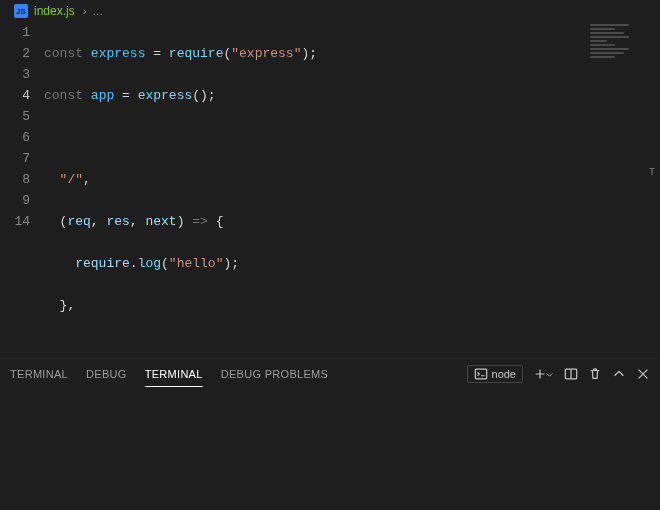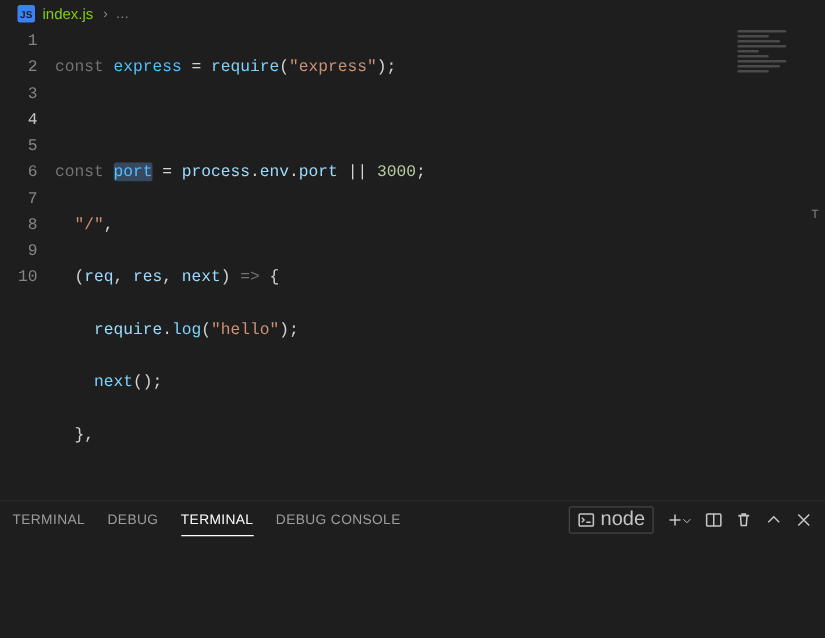--- a/index.html
+++ b/index.html
@@ -128,21 +128,21 @@
       color: #c5c5c5;
       font-size: 12px;
     }
     .panel-actions .act { cursor: pointer; display: flex; align-items: center; }
     .shell-select {
       display: flex;
       align-items: center;
       gap: 4px;
       border: 1px solid #454545;
       padding: 1px 6px;
-      font-size: 16px;
+      font-size: 11px;
       border-radius: 2px;
       justify-content: flex-end;
     }
     svg.icon { width: 14px; height: 14px; stroke: #c5c5c5; fill: none; stroke-width: 1.4; }
   </style>
 </head>
 <body>
 
 <div class="tab-bar">
   <span class="tab-icon">JS</span>
@@ -155,30 +155,29 @@
   <div class="gutter">
     <div>1</div>
     <div>2</div>
     <div>3</div>
     <div class="active">4</div>
     <div>5</div>
     <div>6</div>
     <div>7</div>
     <div>8</div>
     <div>9</div>
-    <div>10</div>
+    <div>14</div>
   </div>
   <div class="code">
 <div><span class="kw-const">const</span><span> </span><span class="var-const">express</span><span class="op"> = </span><span class="fn">require</span><span class="punct">(</span><span class="str">"express"</span><span class="punct">);</span></div>
+<div><span class="kw-const">const</span><span> </span><span class="var-const">app</span><span class="op"> = </span><span class="fn">express</span><span class="punct">();</span></div>
 <div><span></span>&nbsp;</div>
-<div><span class="kw-const">const</span><span> </span><span class="var-const hl-word">port</span><span class="op"> = </span><span class="var-local">process</span><span class="punct">.</span><span class="var-local">env</span><span class="punct">.</span><span class="var-local">port</span><span class="op"> || </span><span class="num">3000</span><span class="punct">;</span></div>
 <div><span>  </span><span class="str">"/"</span><span class="punct">,</span></div>
 <div><span class="punct">  (</span><span class="var-local">req</span><span class="punct">, </span><span class="var-local">res</span><span class="punct">, </span><span class="var-local">next</span><span class="punct">) </span><span class="kw-const">=&gt;</span><span class="punct"> {</span></div>
 <div><span>    </span><span class="var-local">require</span><span class="punct">.</span><span class="fn">log</span><span class="punct">(</span><span class="str">"hello"</span><span class="punct">);</span></div>
-<div><span>    </span><span class="fn">next</span><span class="punct">();</span></div>
 <div><span class="punct">  },</span></div>
   </div>
   <div class="minimap">
     <div class="mm-line s3"></div>
       <div class="mm-line s2"></div>
       <div class="mm-line s1"></div>
     <div class="mm-line s3"></div>
       <div class="mm-line s4"></div>
       <div class="mm-line s2"></div>
     <div class="mm-line s3"></div>
@@ -188,21 +187,21 @@
   <div class="scroll-gutter">
     <span class="scroll-mark" style="top:140px">T</span>
   </div>
 </div>
 
 <div class="panel">
   <div class="panel-tabs">
     <span class="panel-tab">TERMINAL</span>
     <span class="panel-tab">DEBUG</span>
     <span class="panel-tab active">TERMINAL</span>
-    <span class="panel-tab">DEBUG CONSOLE</span>
+    <span class="panel-tab">DEBUG PROBLEMS</span>
     <div class="panel-actions">
       <span class="shell-select act">
         <svg class="icon" viewBox="0 0 16 16">
             <rect x="1.5" y="2.5" width="13" height="11" rx="1"></rect>
             <path d="M4 6l2 2-2 2M8 10h4"></path>
           </svg>
         <span>node</span>
       </span>
       <span class="act">
         <svg class="icon" viewBox="0 0 16 16">

